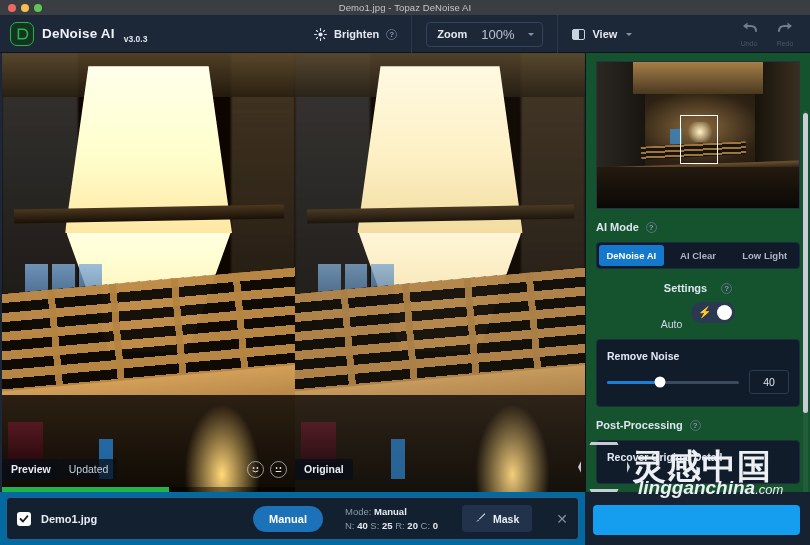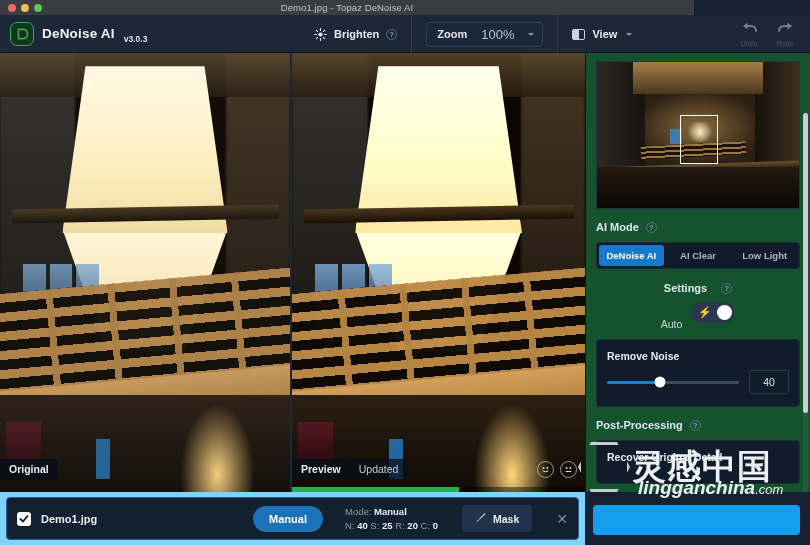--- a/index.html
+++ b/index.html
@@ -11,21 +11,21 @@
   }
   #app {
     position: relative;
     width: 810px; height: 545px;
     background: #162131;
   }
 
   
   .titlebar {
     position: absolute; left: 0; top: 0;
-    width: 694px; height: 15px;
+    width: 810px; height: 15px;
     background: #3a3d42;
     display: flex; align-items: center;
   }
   .traffic { display: flex; gap: 5px; margin-left: 8px; }
   .dot { width: 8px; height: 8px; border-radius: 50%; }
   .dot.red { background: #ec6a5f; }
   .dot.yellow { background: #f5bf4f; }
   .dot.green { background: #61c555; }
   .win-title {
     position: absolute; left: 0; right: 0; text-align: center;
@@ -336,21 +336,21 @@
     background: rgba(255,255,255,.06); border-radius: 3px; z-index: 25;
   }
   .scrollbar i {
     display: block; width: 5px; height: 300px; border-radius: 3px;
     background: #c9ced6; margin-top: 2px;
   }
 
   
   .filmstrip {
     position: absolute; left: 0; bottom: 0; width: 585px; height: 53px;
-    background: #7dd3fc; display: flex; align-items: center;
+    background: #0369a1; display: flex; align-items: center;
     padding: 0 6px;
   }
   .fs-card {
     flex: 1; height: 43px; border: 1px solid #2a5f8f;
     border-radius: 4px; background: #13202f;
     display: flex; align-items: center; padding: 0 10px; gap: 10px;
   }
   .chk {
     width: 14px; height: 14px; border-radius: 3px;
     background: #fff; display: flex; align-items: center; justify-content: center;
@@ -461,20 +461,70 @@
             <path d="M13 5 L7.5 5 C4 5 2 7 2 10" stroke="#dbe3ee" stroke-width="2" fill="none" stroke-linecap="round"></path>
             <path d="M10.5 1.5 L15 5 L10.5 8.5 Z" fill="#dbe3ee"></path>
           </svg>
         </span>
         <span class="ur-lbl">Redo</span>
       </div>
     </div>
   </div>
 
   <div class="viewer">
+
+    <div class="pane right">
+      <div class="scene">
+        <div class="bg"></div>
+        <div class="wall-l"></div>
+        <div class="wall-r"></div>
+        <div class="beam-top"></div>
+        <div class="lamp"></div>
+        <div class="lamp-bar"></div>
+        <div class="lamp2"></div>
+        <div class="pics">
+            <span></span>
+            <span></span>
+            <span></span>
+          </div>
+        <div class="rail"></div>
+        <div class="rail-posts"></div>
+        <div class="floor-beam"></div>
+        <div class="lower"></div>
+        <div class="curtain"></div>
+        <div class="door-blue"></div>
+        <div class="glow-bot"></div>
+      </div>
+
+      <div class="tag-row">
+        <div class="img-tag">Preview</div>
+        <div class="img-tag updated" style="margin-right:auto">Updated</div>
+      </div>
+
+      <div class="rate-icons">
+        <span class="face">
+          <svg width="11" height="11" viewBox="0 0 11 11">
+            <circle cx="3.6" cy="4" r=".9" fill="#dde5ef"></circle>
+            <circle cx="7.4" cy="4" r=".9" fill="#dde5ef"></circle>
+            <path d="M3 7 Q5.5 9 8 7" stroke="#dde5ef" stroke-width="1" fill="none" stroke-linecap="round"></path>
+          </svg>
+        </span>
+        <span class="face">
+          <svg width="11" height="11" viewBox="0 0 11 11">
+            <circle cx="3.6" cy="4" r=".9" fill="#dde5ef"></circle>
+            <circle cx="7.4" cy="4" r=".9" fill="#dde5ef"></circle>
+            <line x1="3.1" y1="7.5" x2="7.9" y2="7.5" stroke="#dde5ef" stroke-width="1" stroke-linecap="round"></line>
+          </svg>
+        </span>
+      </div>
+
+      <div class="progress-track">
+        <div class="progress-fill" id="progress-fill" style="width: 57%;"></div>
+      </div>
+    </div>
 
     <div class="pane left">
       <div class="scene">
         <div class="bg"></div>
         <div class="wall-l"></div>
         <div class="wall-r"></div>
         <div class="beam-top"></div>
         <div class="lamp"></div>
         <div class="lamp-bar"></div>
         <div class="lamp2"></div>
@@ -485,70 +535,20 @@
           </div>
         <div class="rail"></div>
         <div class="rail-posts"></div>
         <div class="floor-beam"></div>
         <div class="lower"></div>
         <div class="curtain"></div>
         <div class="door-blue"></div>
         <div class="glow-bot"></div>
       </div>
       <div class="img-tag">Original</div>
-    </div>
-
-    <div class="pane right">
-      <div class="scene">
-        <div class="bg"></div>
-        <div class="wall-l"></div>
-        <div class="wall-r"></div>
-        <div class="beam-top"></div>
-        <div class="lamp"></div>
-        <div class="lamp-bar"></div>
-        <div class="lamp2"></div>
-        <div class="pics">
-            <span></span>
-            <span></span>
-            <span></span>
-          </div>
-        <div class="rail"></div>
-        <div class="rail-posts"></div>
-        <div class="floor-beam"></div>
-        <div class="lower"></div>
-        <div class="curtain"></div>
-        <div class="door-blue"></div>
-        <div class="glow-bot"></div>
-      </div>
-
-      <div class="tag-row">
-        <div class="img-tag">Preview</div>
-        <div class="img-tag updated" style="margin-right:auto">Updated</div>
-      </div>
-
-      <div class="rate-icons">
-        <span class="face">
-          <svg width="11" height="11" viewBox="0 0 11 11">
-            <circle cx="3.6" cy="4" r=".9" fill="#dde5ef"></circle>
-            <circle cx="7.4" cy="4" r=".9" fill="#dde5ef"></circle>
-            <path d="M3 7 Q5.5 9 8 7" stroke="#dde5ef" stroke-width="1" fill="none" stroke-linecap="round"></path>
-          </svg>
-        </span>
-        <span class="face">
-          <svg width="11" height="11" viewBox="0 0 11 11">
-            <circle cx="3.6" cy="4" r=".9" fill="#dde5ef"></circle>
-            <circle cx="7.4" cy="4" r=".9" fill="#dde5ef"></circle>
-            <line x1="3.1" y1="7.5" x2="7.9" y2="7.5" stroke="#dde5ef" stroke-width="1" stroke-linecap="round"></line>
-          </svg>
-        </span>
-      </div>
-
-      <div class="progress-track">
-        <div class="progress-fill" id="progress-fill" style="width: 57%;"></div>
-      </div>
     </div>
 
   </div>
 
   <div class="sidebar">
 
     <div class="nav-thumb">
       <div class="nav-scene">
         <div class="ns-bg"></div>
         <div class="ns-left"></div>

